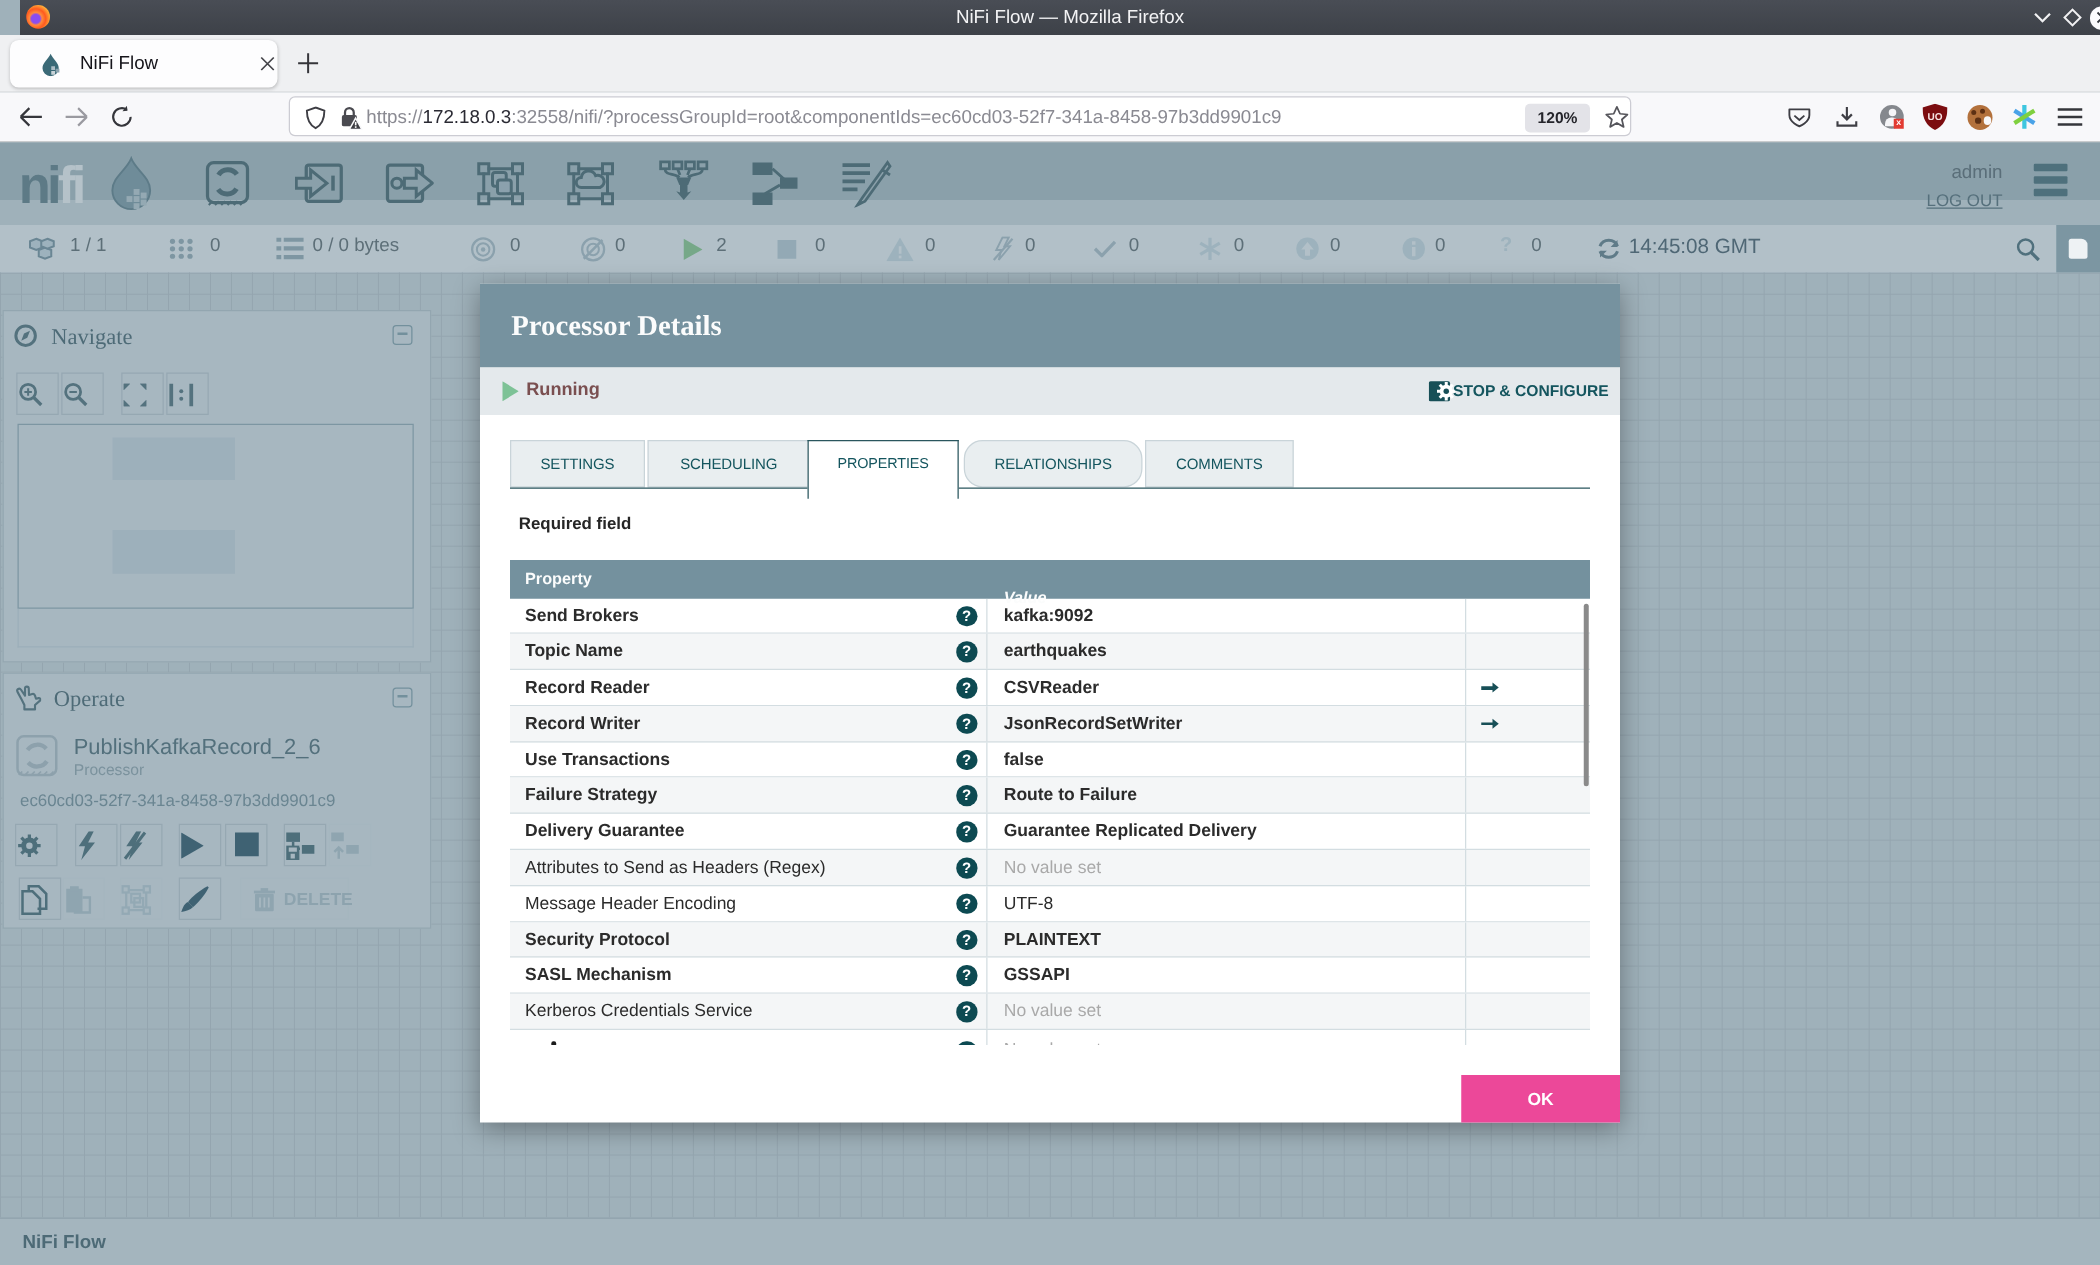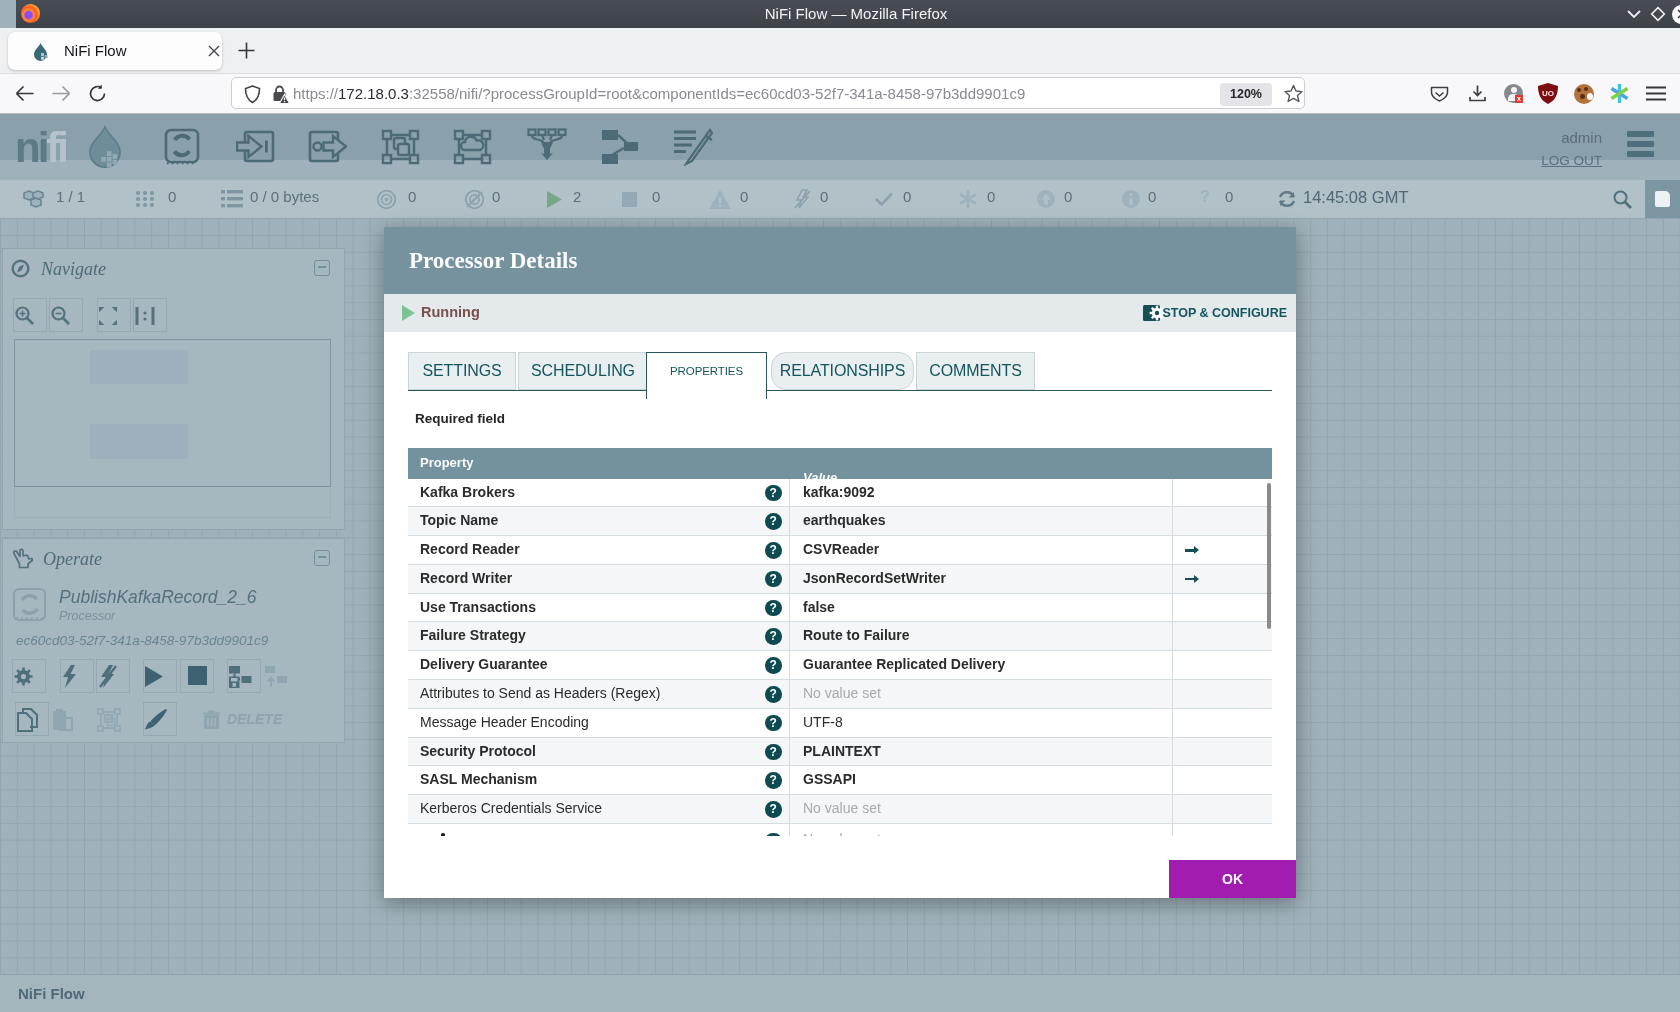--- a/index.html
+++ b/index.html
@@ -35,21 +35,21 @@
 #nifilogo i { font-style:normal; color:#b5c2c9; }
 .hicon { top:14px; }
 #adminname { right:78px; top:15px; font-size:15px; color:#5a6e79; }
 #logout { right:78px; top:39px; font-size:13.5px; color:#56707c; text-decoration:underline; }
 #hamb { right:26px; top:17px; }
 #hamb div { width:27px; height:5.5px; background:#4e707c; margin-bottom:4.5px; border-radius:1px; }
 
 .sitem { top:8px; font-size:15px; color:#5d6f78; }
 #srightbtn { right:0; top:0; width:35px; height:38px; background:#7c96a2; }
 
-.panel { background:#a7b7c0; border:1px solid #93a6b0;font-style:italic; }
+.panel { background:#a7b7c0; border:1px solid #93a6b0; }
 #navpanel { left:2px; top:133.5px; width:343px; height:282px; }
 #oppanel { left:2px; top:423.5px; width:343px; height:205px; }
 .paneltitle { font-family:"Liberation Serif", serif; font-size:18px; color:#4e6b77; }
 .collapsebtn { width:16px; height:16px; border:1.5px solid #73909c; border-radius:3px; }
 .collapsebtn::after { content:""; position:absolute; left:2.5px; top:5.5px; width:8px; height:2px; background:#73909c; }
 .navbtn { position:absolute; border:1px solid #96a8b2; width:34px; height:34px; }
 #birdseye { left:11px; top:90px; width:317px; height:148.5px; border:1px solid #7d96a2; }
 #birdseye2 { left:11px; top:238.5px; width:317px; height:31px; border:1px solid #9cafb9; border-top:none; }
 .brect { background:#9db0bb; }
 
@@ -62,42 +62,42 @@
 #delbtn { position:absolute; border:1px solid #a5b6bf; left:189px; top:163px; width:87px; height:34px; font-size:14px; font-weight:bold; color:#8da3ae; line-height:32px; padding-left:34px; }
 
 
 #modal { left:384px; top:226.5px; width:912px; height:671.5px; background:#ffffff; box-shadow:0 5px 20px rgba(0,0,0,0.35); }
 #modalheader { left:0; top:0; width:912px; height:67px; background:#76929f; }
 #modaltitle { left:25px; top:21px; font-family:"Liberation Serif", serif; font-size:23px; font-weight:bold; color:#fbfcfc; }
 #modalstatus { left:0; top:67px; width:912px; height:38px; background:#e4e9ec; }
 #runningtxt { left:37px; top:10px; font-size:14.5px; font-weight:bold; color:#7a4f50; }
 #stopcfg { right:9px; top:12px; font-size:12.5px; font-weight:bold; color:#14555e; }
 
-.tab { top:125.5px; height:38px; background:#e9eef0; border:1px solid #c9d4d9; font-size:16px; color:#14555e; text-align:center; line-height:36px; letter-spacing:-0.1px; }
+.tab { top:125.5px; height:38px; background:#e9eef0; border:1px solid #c9d4d9; font-size:12px; color:#14555e; text-align:center; line-height:36px; letter-spacing:-0.1px; }
 #tabline { left:24px; top:163.5px; width:864px; height:1.2px; background:#2a565e; }
 #activetab { left:262px; top:125.5px; width:121px; height:47px; background:#ffffff; border:1.2px solid #2a565e; border-bottom:none; font-size:11.5px; color:#14555e; text-align:center; line-height:36px; letter-spacing:-0.1px; z-index:2; }
 #reqfield { left:31px; top:184px; font-size:13.5px; font-weight:bold; color:#262626; }
 
 #ptable { left:24px; top:221.5px; width:864px; height:385px; }
 #ptablehead { left:0; top:0; width:864px; height:30.5px; background:#74919e; color:#fbfcfc; font-size:13px; font-weight:bold; }
 #ptablebody { left:0; top:30.5px; width:864px; height:357.5px; overflow:hidden; }
 .prow { position:relative; width:864px; height:28.8px; border-bottom:1px solid #d3dde1; }
 .prow.alt { background:#f4f6f7; }
 .pname { position:absolute; left:12px; top:5px; font-size:14px; color:#2b2b2b; }
 .pval { position:absolute; left:395px; top:5px; font-size:14px; color:#2b2b2b; }
 .req .pname, .req .pval { font-weight:bold; }
 .unset { color:#a9a9a9 !important; font-weight:normal !important; }
 .help { position:absolute; left:357px; top:6px; width:16.5px; height:16.5px; background:#0d4a52; border-radius:50%; color:#ffffff; font-size:12px; font-weight:bold; text-align:center; line-height:16.5px; }
 .csep1 { position:absolute; left:381px; top:0; width:1px; height:27.8px; background:#d3dde1; }
 .csep2 { position:absolute; left:764px; top:0; width:1px; height:27.8px; background:#d3dde1; }
 .goarrow { position:absolute; left:777px; top:10px; width:14px; height:9px; }
 .goarrow::before { content:""; position:absolute; left:0; top:3.2px; width:10px; height:2.4px; background:#174f57; }
 .goarrow::after { content:""; position:absolute; right:0; top:0; width:0; height:0; border-left:5.5px solid #174f57; border-top:4.4px solid transparent; border-bottom:4.4px solid transparent; }
 #tscroll { left:883px; top:256.5px; width:3.5px; height:146px; background:#8a8a8a; border-radius:2px; }
-#okbtn { left:785px; top:633.5px; width:127px; height:38px; background:#a21caf; color:#ffffff; font-size:14px; font-weight:bold; text-align:center; line-height:38px; }
+#okbtn { left:785px; top:633.5px; width:127px; height:38px; background:#ec4899; color:#ffffff; font-size:14px; font-weight:bold; text-align:center; line-height:38px; }
 </style>
 </head>
 <body>
 
 <div class="abs" id="titlebar">
   <div class="abs" id="fxlogo" style="left:5px;top:4px;width:19px;height:19px;"></div>
   <div class="abs" id="titletext">NiFi Flow — Mozilla Firefox</div>
   <svg class="abs" style="left:1610px;top:9px;" width="16" height="10" viewBox="0 0 16 10">
       <path d="M2 2 L8 8 L14 2" stroke="#f0f0f2" stroke-width="1.8" fill="none"></path>
     </svg>
@@ -569,21 +569,21 @@
   <div class="abs" id="tabline"></div>
   <div class="abs" id="activetab">PROPERTIES</div>
   <div class="abs" id="reqfield">Required field</div>
   <div class="abs" id="ptable">
     <div class="abs" id="ptablehead">
       <span class="abs" style="left:12px;top:7px;">Property</span>
       <span class="abs" style="left:395px;top:22px;font-style:italic;">Value</span>
     </div>
     <div class="abs" id="ptablebody">
         <div class="prow req">
-          <span class="pname">Kafka Brokers</span>
+          <span class="pname">Send Brokers</span>
           <span class="help" style="">?</span>
           <span class="pval" style="">kafka:9092</span>
           <span class="csep1"></span>
           <span class="csep2"></span>
         </div>
         <div class="prow alt req">
           <span class="pname">Topic Name</span>
           <span class="help" style="">?</span>
           <span class="pval" style="">earthquakes</span>
           <span class="csep1"></span>

